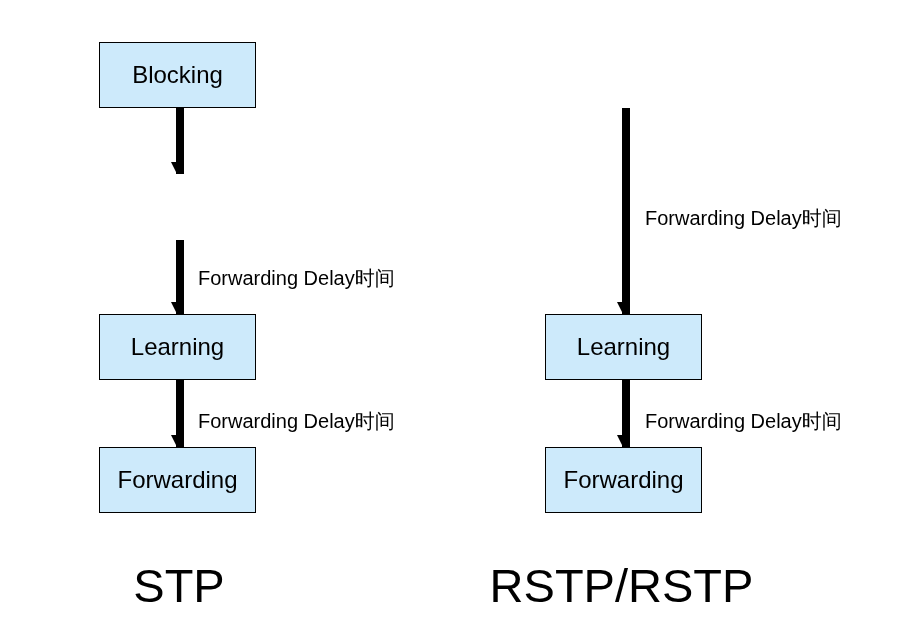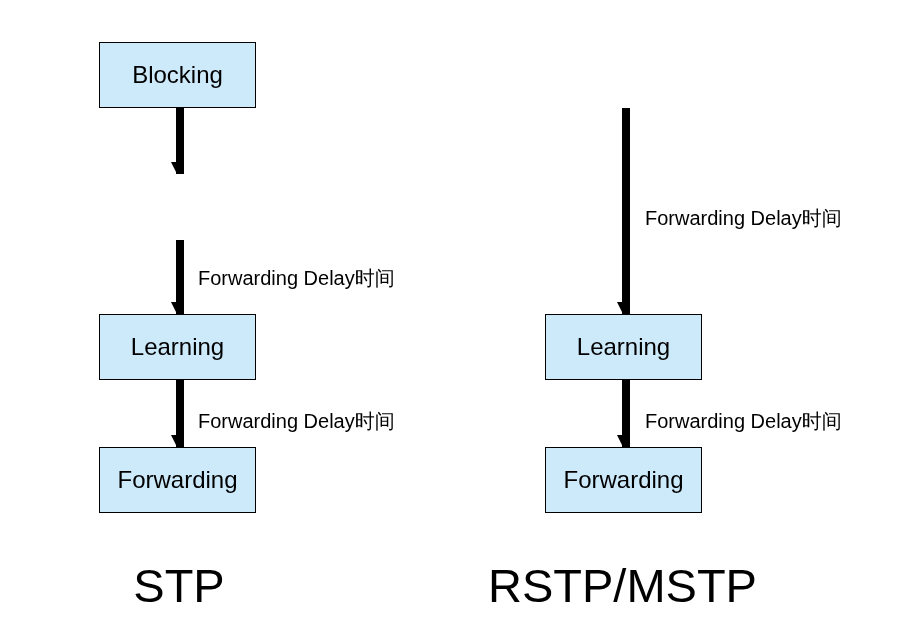--- a/index.html
+++ b/index.html
@@ -126,15 +126,15 @@
   <div class="state-box rstp-box rstp-learning">
     <span>Learning</span>
   </div>
   <div class="arrow rstp-arrow rstp-arrow-2"></div>
   <div class="transition-label rstp-label rstp-label-2">Forwarding Delay时间</div>
 
   <div class="state-box rstp-box rstp-forwarding">
     <span>Forwarding</span>
   </div>
 
-  <div class="diagram-title rstp-title">RSTP/MSTP</div>
+  <div class="diagram-title rstp-title">RSTP/RSTP</div>
 
 </div>
 
 </body></html>

